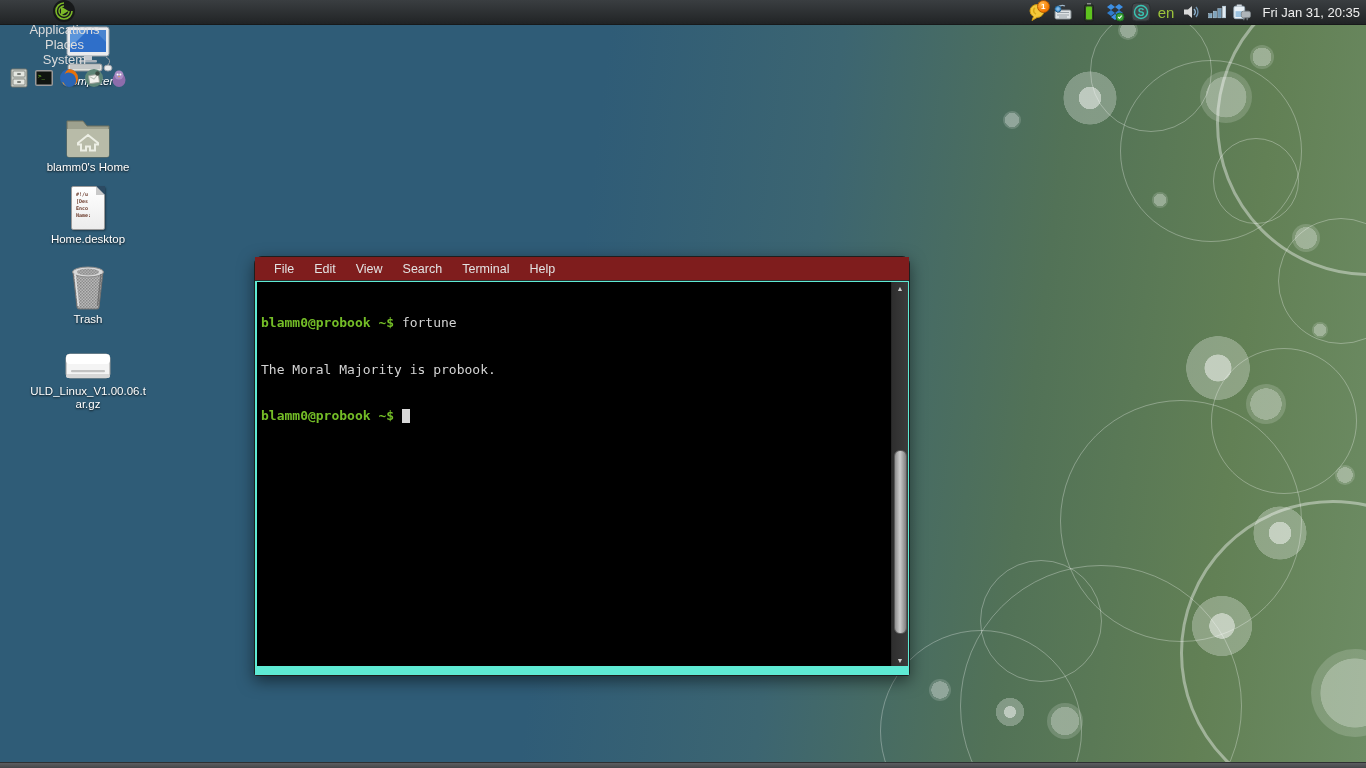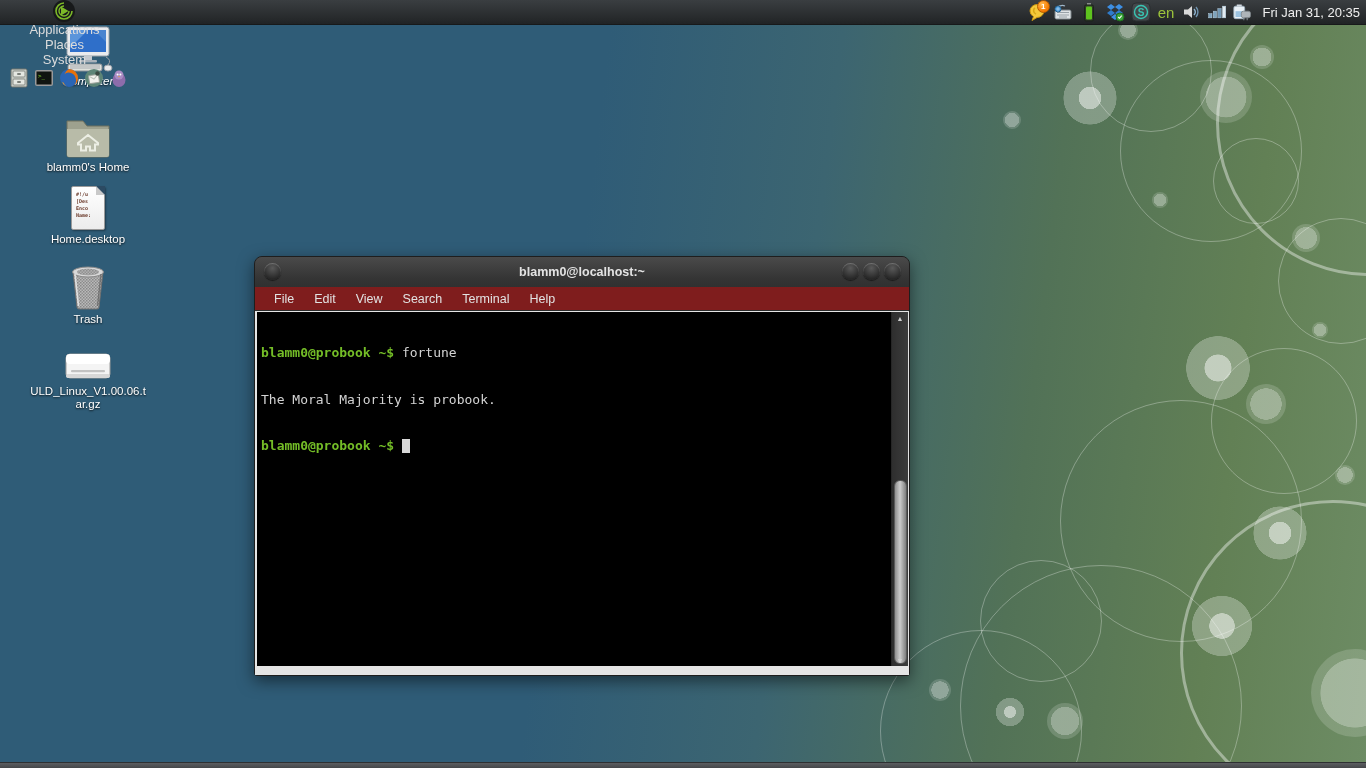--- a/index.html
+++ b/index.html
@@ -50,21 +50,21 @@
             display:flex;align-items:center;justify-content:center;}
   .title{color:#e3e3e3;font-size:12.5px;font-weight:bold;}
   .orb{width:17px;height:17px;border-radius:50%;
        background:radial-gradient(circle at 50% 30%,#5a5a5a,#262626 75%);
        box-shadow:inset 0 1px 1px rgba(255,255,255,.25),0 1px 1px rgba(0,0,0,.5);}
   .orb-left{position:absolute;left:9px;top:6px;}
   .orbs-right{position:absolute;right:8px;top:6px;display:flex;gap:4px;}
   .menubar{height:23px;background:#7f1d1d;border-bottom:1px solid #2c2c2c;
            display:flex;align-items:center;padding-left:10px;gap:2px;}
   .wmenu{color:#e2e2e2;font-size:12.5px;padding:2px 9px;border-radius:3px;}
-  .term-wrap{flex:1;position:relative;background:#e5e5e5;padding:1px 0 8px 18px;}
+  .term-wrap{flex:1;position:relative;background:#5eead4;padding:1px 0 8px 18px;}
   .term{position:absolute;left:2px;top:1px;right:17px;bottom:9px;background:#000;
         font-family:"DejaVu Sans Mono",monospace;font-size:13px;line-height:15.5px;
         color:#d3d3d3;padding:2px 2px 0 4px;white-space:pre;overflow:hidden;}
   .prompt{color:#74bd27;font-weight:bold;}
   .cursor{display:inline-block;width:8px;height:14px;background:#d8d8d8;
           vertical-align:text-bottom;margin-left:8px;}
   .scrollbar{position:absolute;top:1px;right:1px;bottom:9px;width:16px;
              background:linear-gradient(90deg,#2e2e2e,#3c3c3c);border-left:1px solid #262626;}
   .scroll-arrow{position:absolute;left:0;width:16px;height:12px;display:flex;align-items:center;
                 justify-content:center;color:#cfcfcf;font-size:7px;}
@@ -306,29 +306,20 @@
   <svg width="50" height="32" viewBox="0 0 50 32">
     <rect x="3" y="4" width="44" height="24" rx="4" fill="#f4f4f4" stroke="#9c9c9c"></rect>
     <rect x="3" y="4" width="44" height="10" rx="4" fill="#ffffff"></rect>
     <rect x="8" y="20" width="34" height="2.2" rx="1" fill="#c2c2c2"></rect>
     <rect x="3" y="24" width="44" height="4" rx="2" fill="#d7d7d7"></rect>
   </svg>
   <div class="dlabel">ULD_Linux_V1.00.06.tar.gz</div>
 </div>
 
 <div class="window">
-  <div class="titlebar">
-    <span class="orb orb-left"></span>
-    <span class="title">blamm0@localhost:~</span>
-    <span class="orbs-right">
-      <span class="orb"></span>
-      <span class="orb"></span>
-      <span class="orb"></span>
-    </span>
-  </div>
   <div class="menubar">
     <span class="wmenu">File</span>
     <span class="wmenu">Edit</span>
     <span class="wmenu">View</span>
     <span class="wmenu">Search</span>
     <span class="wmenu">Terminal</span>
     <span class="wmenu">Help</span>
   </div>
   <div class="term-wrap">
     <div class="term">

